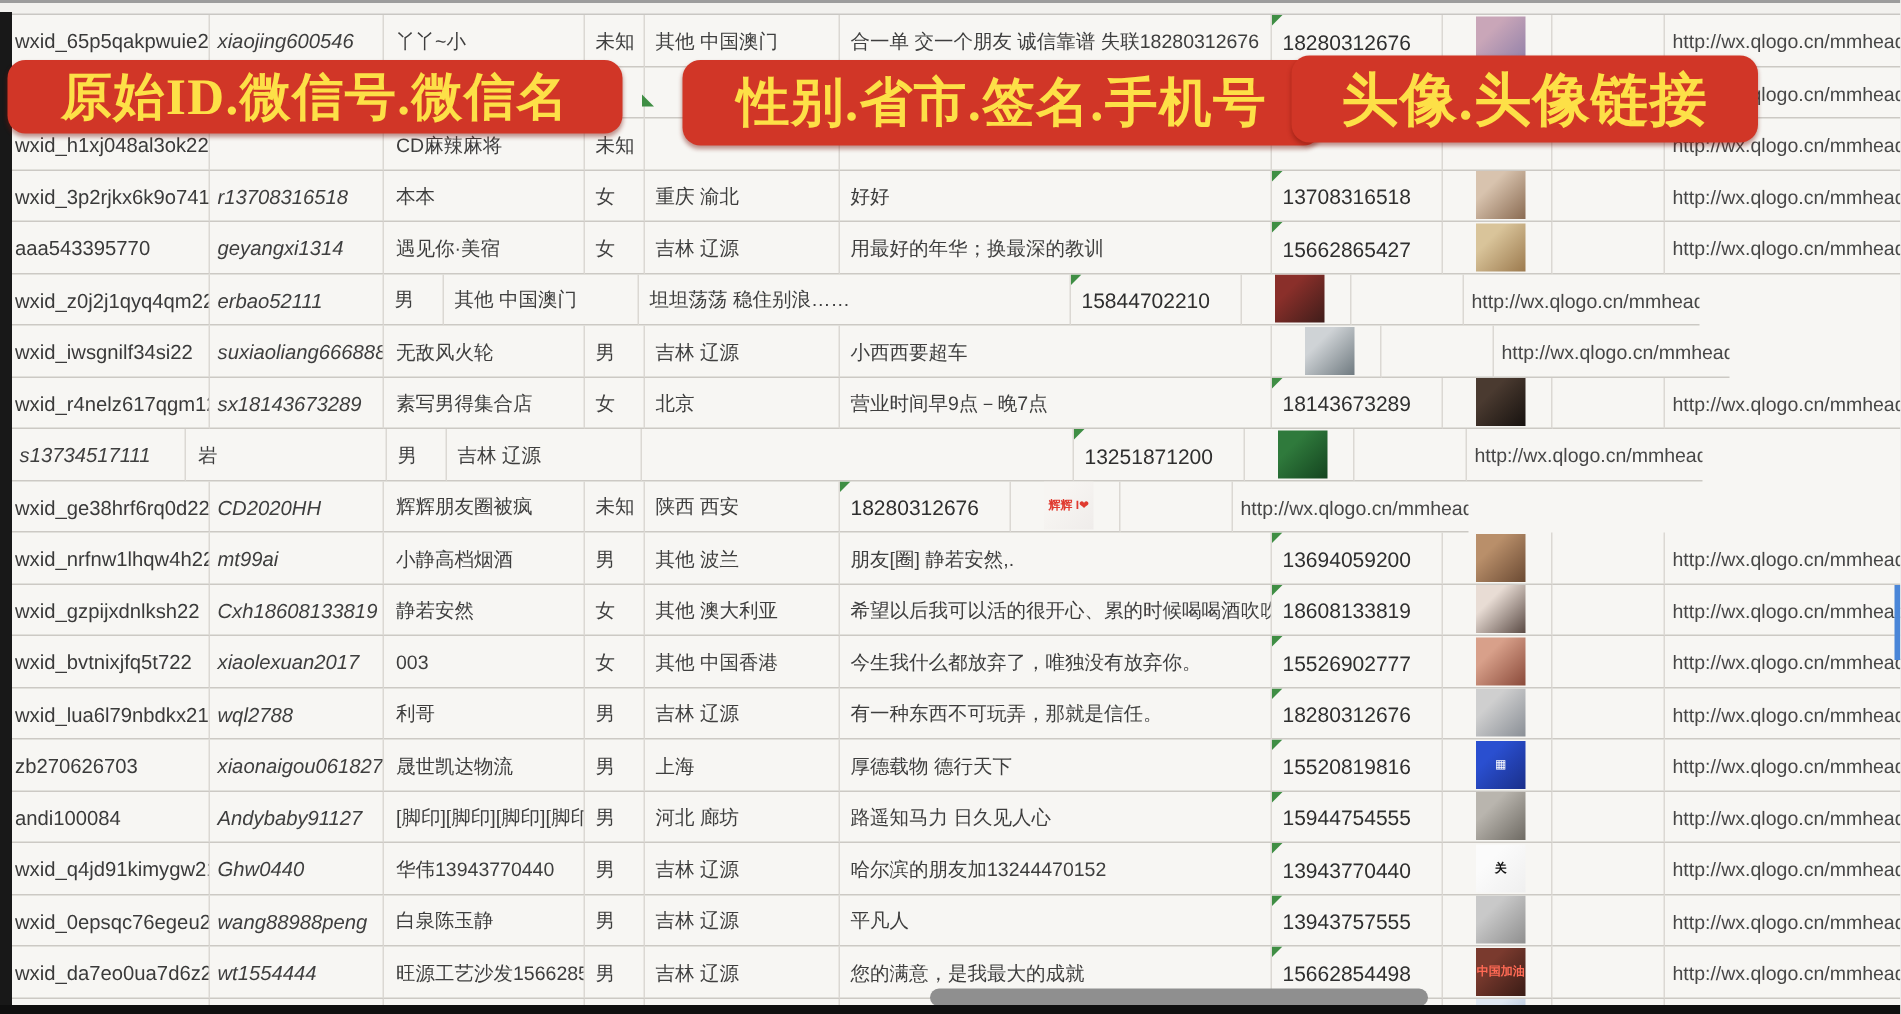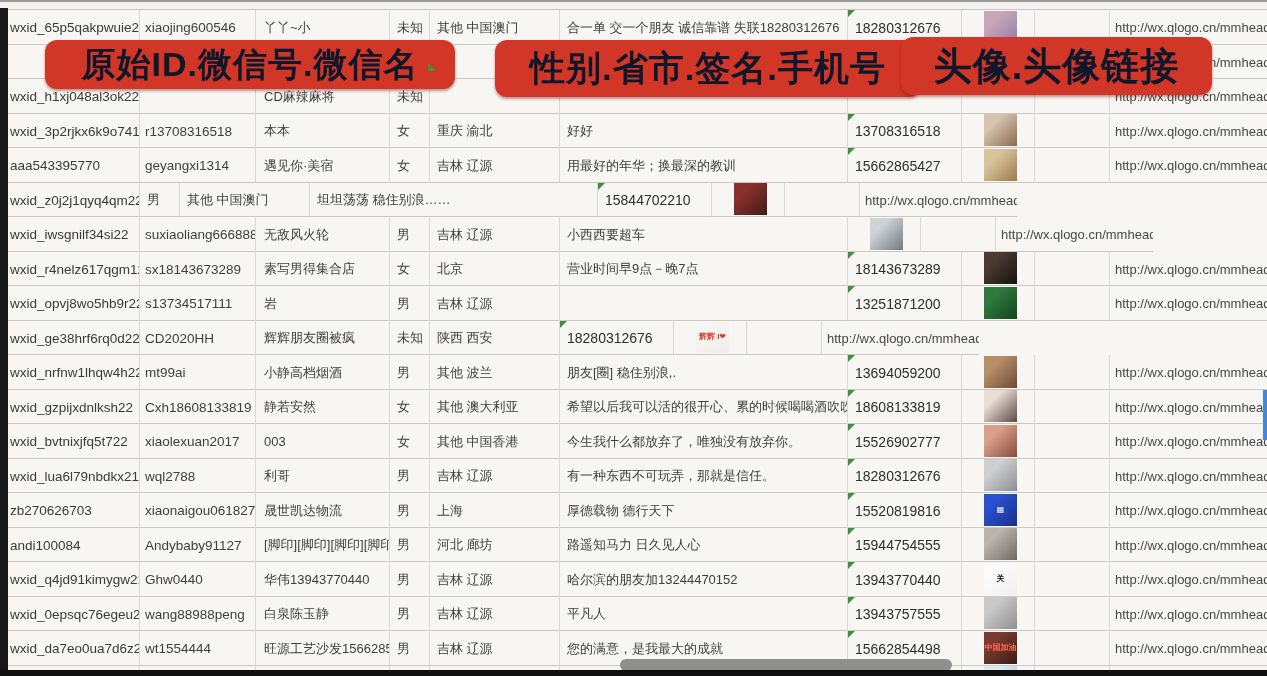--- a/index.html
+++ b/index.html
@@ -17,41 +17,40 @@
     background:#f2f1ee; border-top:2px solid #9c9c9c; border-bottom:1px solid #c9c7c3; }
   
   #rows { position:absolute; left:8px; top:10px; width:1259px; }
   .row { display:flex; height:34.5px; }
   .cell {
     position:relative; height:100%; border-right:1px solid #dbd8d3; border-bottom:1px solid #ccc9c4;
     white-space:nowrap; overflow:hidden; font-size:13px;
     display:flex; align-items:center; padding:2px 2px 0 4px;
   }
   .c-id     { width:132px; padding-left:2px; font-size:13.5px; color:#3a3a3a; }
-  .c-wid    { width:116px; padding-left:5px; font-size:13.5px; }
+  .c-wid    { width:116px; padding-left:5px; font-size:13.5px;font-style:italic; }
   .c-name   { width:134px; padding-left:8px; }
   .c-gender { width:40px;  padding-left:7px; }
   .c-prov   { width:130px; padding-left:7px; }
   .c-sig    { width:288px; padding-left:7px; }
   .c-phone  { width:114px; padding-left:7px; font-size:14px; color:#2e2e2e; }
   .c-avatar { width:73px;  padding:1px 0 1px 22px; align-items:stretch; }
   .c-spacer { width:75px; }
   .c-url    { width:157px; padding-left:5px; font-size:13px; color:#474747; border-right:none; }
   .avatar { width:33px; height:32px; align-self:center; display:flex; align-items:center; justify-content:center; overflow:hidden; }
   .av-label { font-size:8px; font-weight:bold; line-height:1; text-align:center; white-space:normal; }
   .marker { position:absolute; left:0; top:0; width:0; height:0;
     border-top:7px solid #3f8e44; border-right:7px solid transparent; }
   
   .banner {
     position:absolute; background:#d13627; border-radius:12px;
     display:flex; align-items:center; justify-content:center;
-    color:#0f172a; font-weight:bold; letter-spacing:1px;
+    color:#fde047; font-weight:bold; letter-spacing:1px;
     box-shadow:0 2px 3px rgba(120,20,10,0.45);
-    font-family:Liberation Sans, sans-serif;
-    margin-left:40px;
+    font-family:Liberation Serif, serif;
   }
   #banner-1 { left:5px;   top:40px; width:410px; height:49px; font-size:34px; }
   #banner-2 { left:455px; top:40px; width:426px; height:57px; font-size:35px; }
   #banner-3 { left:861px; top:37px; width:311px; height:58px; font-size:38px; }
   
   .stray-marker { position:absolute; left:428px; top:63px; width:0; height:0;
     border-bottom:8px solid #3f8e44; border-right:8px solid transparent; }
   
   .bottom-bar { position:absolute; left:0; bottom:0; width:1267px; height:6px; background:#0f0f0f; }
   .scroll-thumb { position:absolute; left:620px; top:659px; width:332px; height:12px;
@@ -129,20 +128,21 @@
         <div class="cell c-sig">用最好的年华；换最深的教训</div>
         <div class="cell c-phone">15662865427<i class="marker"></i></div>
         <div class="cell c-avatar">
           <div class="avatar" style="background: linear-gradient(135deg, rgb(217, 196, 154) 30%, rgb(156, 122, 78));"></div>
         </div>
         <div class="cell c-spacer"></div>
         <div class="cell c-url">http://wx.qlogo.cn/mmhead</div>
       </div>
       <div class="row">
         <div class="cell c-id">wxid_z0j2j1qyq4qm22</div>
+        <div class="cell c-wid">erbao52111</div>
         <div class="cell c-gender">男</div>
         <div class="cell c-prov">其他 中国澳门</div>
         <div class="cell c-sig">坦坦荡荡 稳住别浪……</div>
         <div class="cell c-phone">15844702210<i class="marker"></i></div>
         <div class="cell c-avatar">
           <div class="avatar" style="background: linear-gradient(135deg, rgb(138, 47, 42) 30%, rgb(63, 29, 26));"></div>
         </div>
         <div class="cell c-spacer"></div>
         <div class="cell c-url">http://wx.qlogo.cn/mmhead</div>
       </div>
@@ -167,21 +167,20 @@
         <div class="cell c-prov">北京</div>
         <div class="cell c-sig">营业时间早9点－晚7点</div>
         <div class="cell c-phone">18143673289<i class="marker"></i></div>
         <div class="cell c-avatar">
           <div class="avatar" style="background: linear-gradient(135deg, rgb(74, 58, 48) 30%, rgb(23, 18, 15));"></div>
         </div>
         <div class="cell c-spacer"></div>
         <div class="cell c-url">http://wx.qlogo.cn/mmhead</div>
       </div>
       <div class="row">
-        <div class="cell c-id">wxid_opvj8wo5hb9r22</div>
         <div class="cell c-wid">s13734517111</div>
         <div class="cell c-name">岩</div>
         <div class="cell c-gender">男</div>
         <div class="cell c-prov">吉林 辽源</div>
         <div class="cell c-sig"></div>
         <div class="cell c-phone">13251871200<i class="marker"></i></div>
         <div class="cell c-avatar">
           <div class="avatar" style="background: linear-gradient(135deg, rgb(47, 122, 60) 30%, rgb(20, 68, 31));"></div>
         </div>
         <div class="cell c-spacer"></div>
@@ -201,21 +200,21 @@
         </div>
         <div class="cell c-spacer"></div>
         <div class="cell c-url">http://wx.qlogo.cn/mmhead</div>
       </div>
       <div class="row">
         <div class="cell c-id">wxid_nrfnw1lhqw4h22</div>
         <div class="cell c-wid">mt99ai</div>
         <div class="cell c-name">小静高档烟酒</div>
         <div class="cell c-gender">男</div>
         <div class="cell c-prov">其他 波兰</div>
-        <div class="cell c-sig">朋友[圈] 稳住别浪,.</div>
+        <div class="cell c-sig">朋友[圈] 静若安然,.</div>
         <div class="cell c-phone">13694059200<i class="marker"></i></div>
         <div class="cell c-avatar">
           <div class="avatar" style="background: linear-gradient(135deg, rgb(185, 143, 106) 30%, rgb(107, 74, 51));"></div>
         </div>
         <div class="cell c-spacer"></div>
         <div class="cell c-url">http://wx.qlogo.cn/mmhead</div>
       </div>
       <div class="row">
         <div class="cell c-id">wxid_gzpijxdnlksh22</div>
         <div class="cell c-wid">Cxh18608133819</div>

